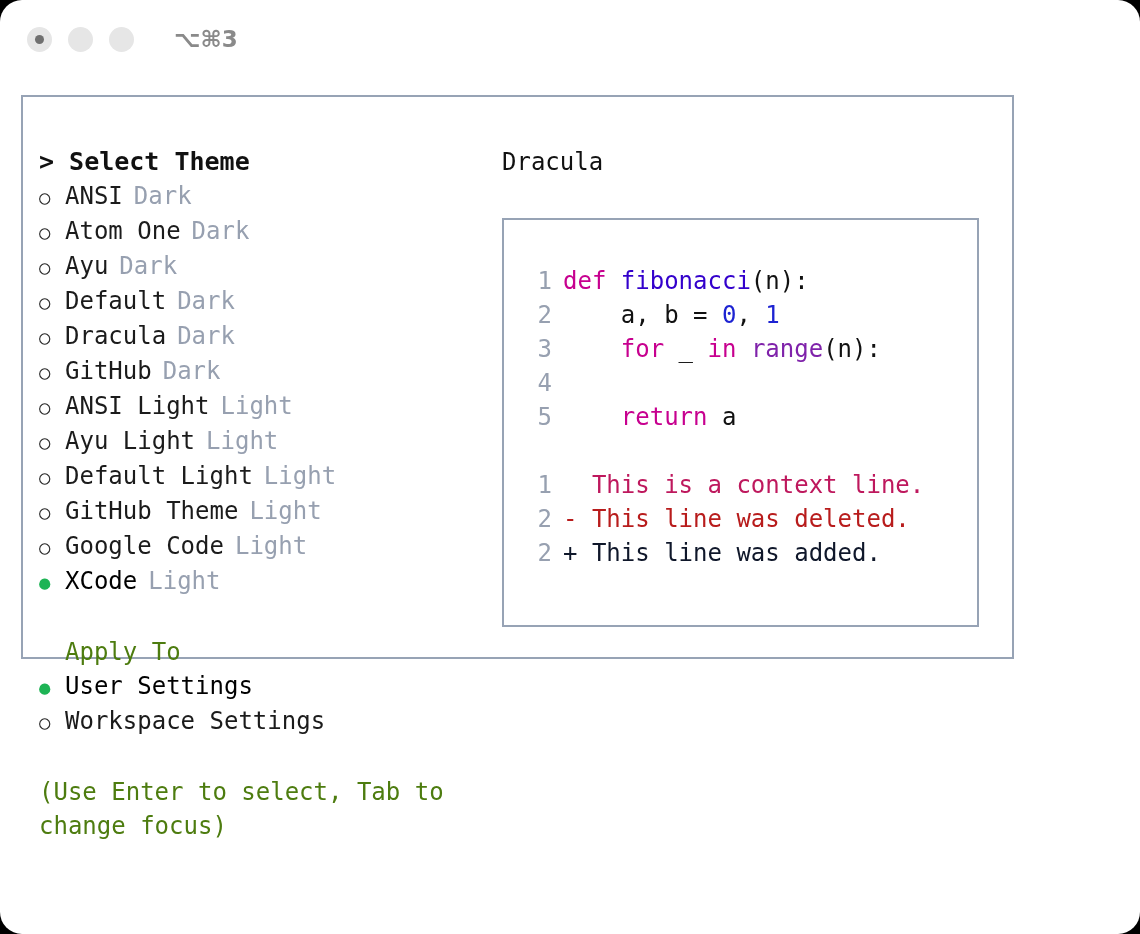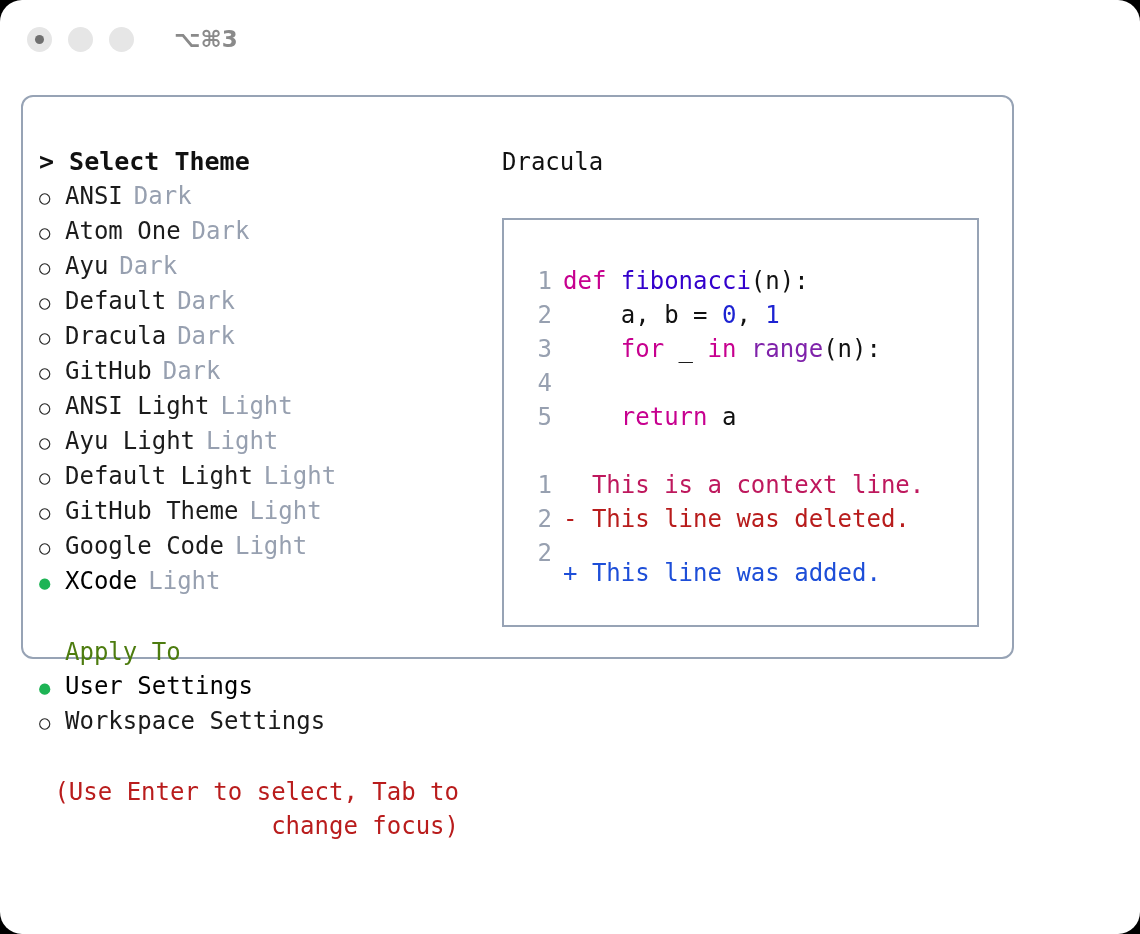--- a/index.html
+++ b/index.html
@@ -63,21 +63,21 @@
   }
 
   
   .panel {
     position: absolute;
     left: 21px;
     top: 95px;
     width: 993px;
     height: 564px;
     border: 2px solid #97a3b5;
-    border-radius: 12px;
+    border-radius: 0;
     box-sizing: border-box;
     background: #ffffff;
   }
 
   
   .left-col {
     position: absolute;
     left: 16px;
     top: 48px;
     width: 450px;
@@ -118,25 +118,24 @@
     font-size: 24px;
     color: #4d7c0f;
     line-height: 34px;
     padding-left: 26px;
     white-space: pre;
   }
 
   .hint {
     margin-top: 36px;
     font-size: 24px;
-    color: #b91c1c;
+    color: #4d7c0f;
     line-height: 34px;
     width: 420px;
     white-space: pre-wrap;
-    text-align: right;
   }
 
   
   .right-col {
     position: absolute;
     left: 479px;
     top: 48px;
     width: 500px;
   }
   .preview-title {
@@ -174,21 +173,21 @@
   .blank-line { height: 34px; }
 
   .kw   { color: #c7008f; }
   .fn   { color: #3300cc; }
   .num  { color: #1d23d2; }
   .call { color: #7f22aa; }
   .pl   { color: #111111; }
 
   .diff-ctx  { color: #be185d; }
   .diff-del  { color: #b81c1c; }
-  .diff-add  { color: #1d4ed8; margin-top: 20px; }
+  .diff-add  { color: #0f172a; }
 </style>
 </head>
 <body>
 
 <div class="canvas">
 
   <div class="titlebar">
     <div class="dots">
       <div class="dot">
           <div class="inner"></div>

